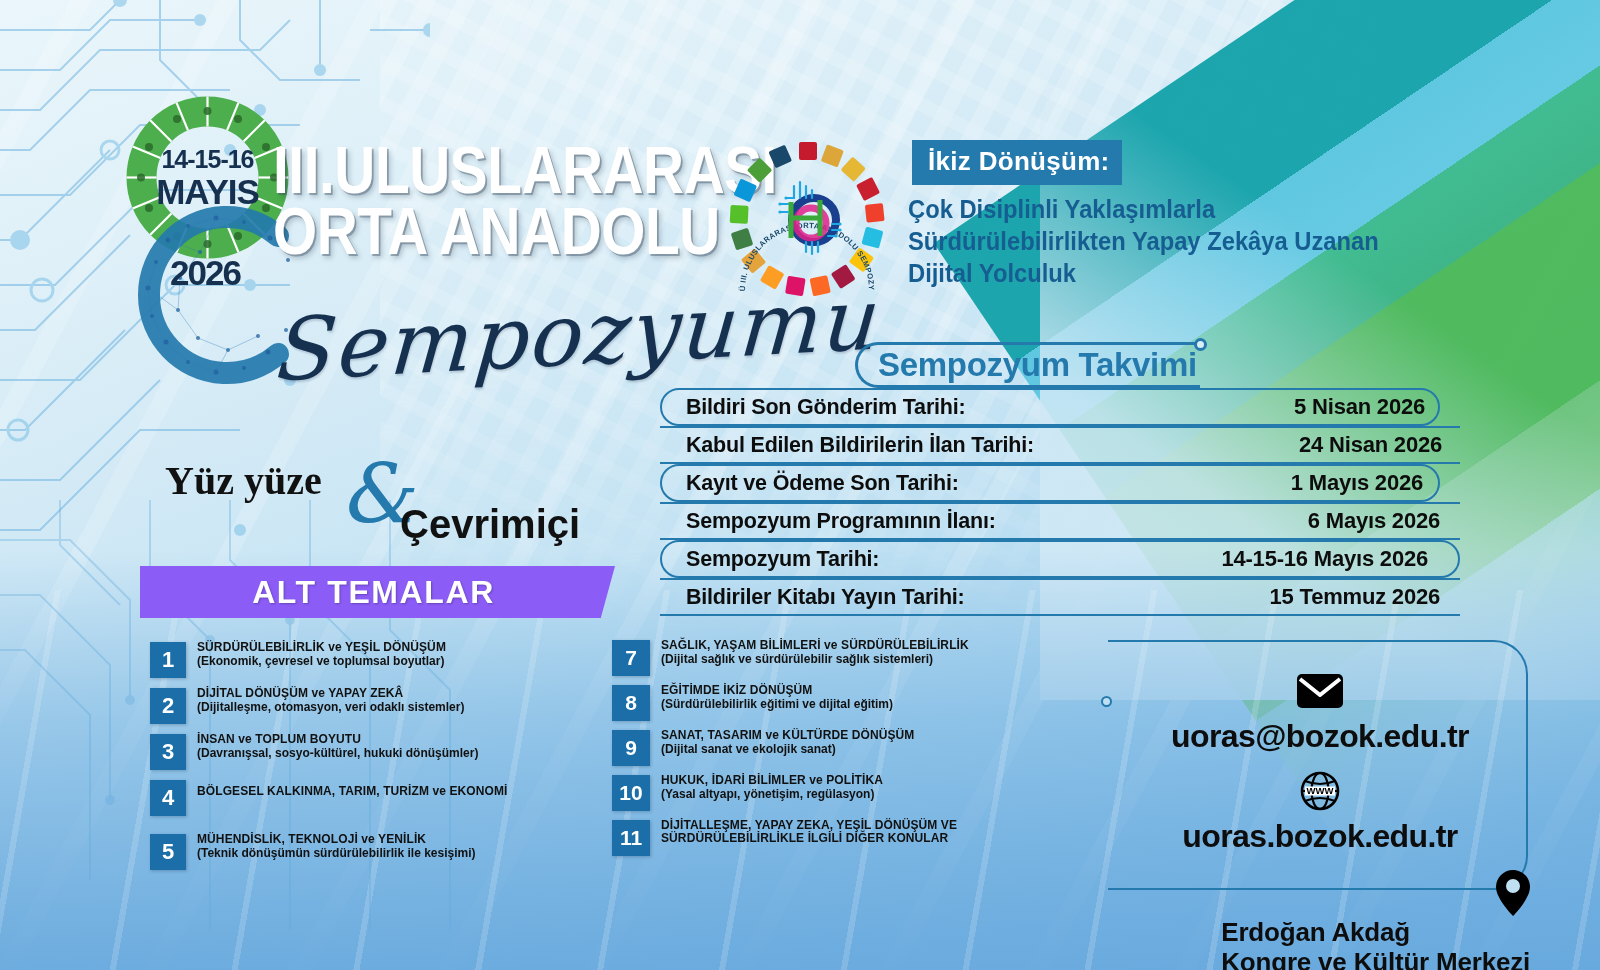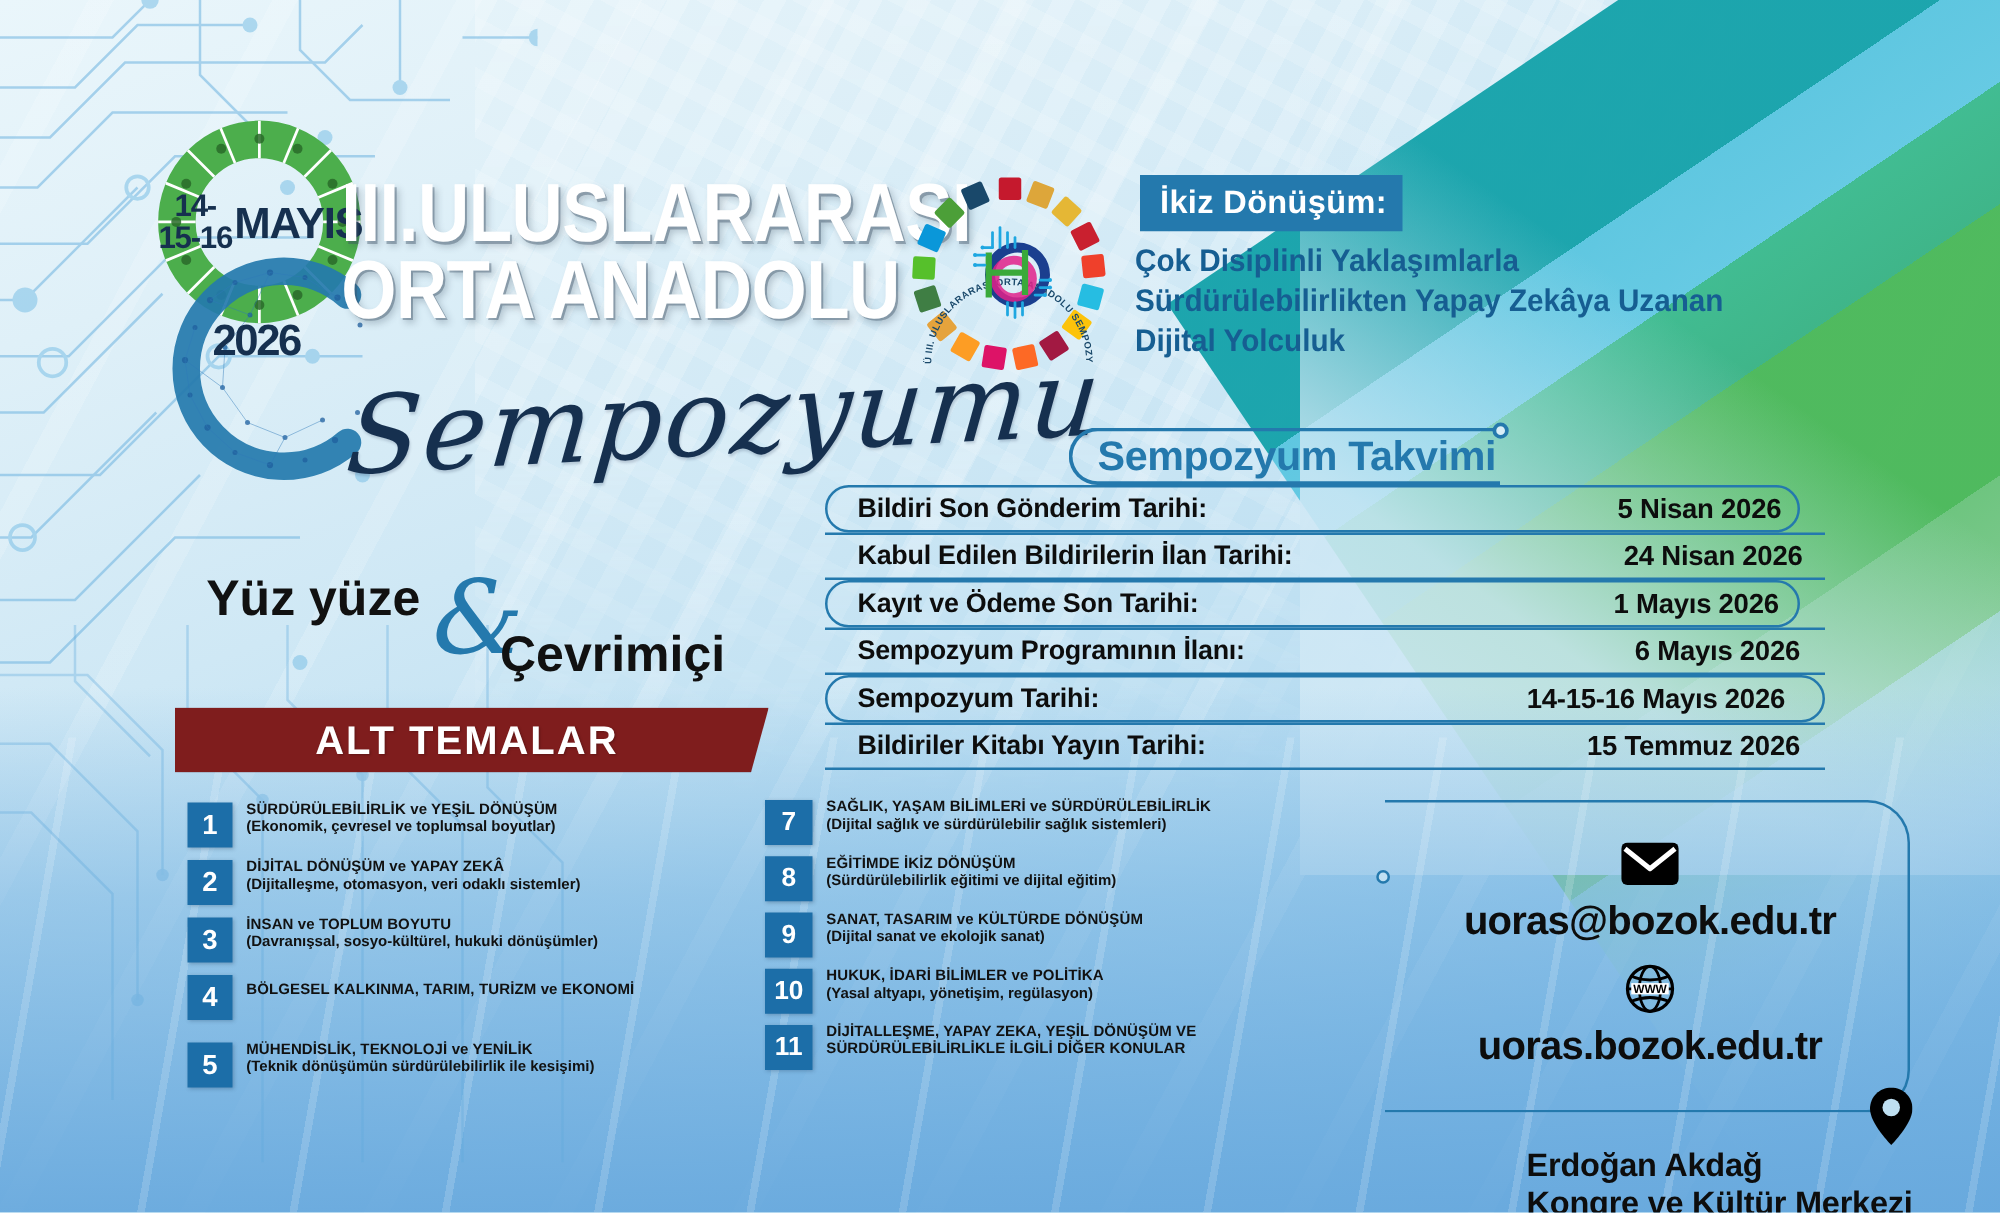--- a/index.html
+++ b/index.html
@@ -80,21 +80,21 @@
   }
 
   
   .circuit{ position:absolute; left:0; top:0; width:430px; height:560px; opacity:.55; }
   .circuit2{ position:absolute; left:0; bottom:40px; width:470px; height:430px; opacity:.40; }
 
   
   .date-ring{ position:absolute; left:125px; top:95px; width:165px; height:165px; }
   .ring-text{
     position:absolute; left:0; top:0; width:165px; height:165px;
-    display:flex; flex-direction:row; align-items:center; justify-content:center;
+    display:flex; flex-direction:column; align-items:center; justify-content:center;
     color:#16304f; text-align:center; line-height:1;
   }
   .ring-text .d1{ font-size:25px; font-weight:bold; letter-spacing:-1px; }
   .ring-text .d2{ font-size:35px; font-weight:bold; letter-spacing:-1px; margin-top:2px;}
 
   .blue-ring{ position:absolute; left:128px; top:200px; width:190px; height:190px; }
   .year{
     position:absolute; left:170px; top:255px;
     font-size:35px; font-weight:bold; color:#16304f;
     letter-spacing:-2px; line-height:1;
@@ -142,29 +142,29 @@
     font-family:"Liberation Sans Narrow","Liberation Sans",sans-serif;
     font-size:25px; font-weight:bold;
     line-height:1.28;
     transform:scaleX(.95);
     transform-origin:left top;
     white-space:nowrap;
   }
 
   
   .hybrid{ position:absolute; left:165px; top:455px; width:440px; height:110px; }
-  .hy1{ position:absolute; left:0; top:2px; font-size:40px; font-weight:bold; color:#111; }
+  .hy1{ position:absolute; left:0; top:2px; font-size:40px; font-weight:bold; color:#111;font-family:Liberation Serif, serif; }
   .hy-amp{ position:absolute; left:181px; top:-8px; font-size:82px; color:#2479ad;
            font-family:"DejaVu Serif",serif; font-style:italic; }
   .hy2{ position:absolute; left:235px; top:47px; font-size:40px; font-weight:bold; color:#111; }
 
   
   .alt-banner{
     position:absolute; left:140px; top:566px; width:475px; height:52px;
-    background:#7f1d1d;
+    background:#8b5cf6;
     clip-path:polygon(0 0,100% 0,97% 100%,0 100%);
     box-shadow:3px 4px 7px rgba(30,60,90,.30);
     display:flex; align-items:center; justify-content:center;
   }
   .alt-banner span{
     color:#fff; font-size:32px; font-weight:bold; letter-spacing:1.6px;
     text-shadow:1px 1px 2px rgba(0,0,0,.25);
     padding-right:8px;
   }
 

